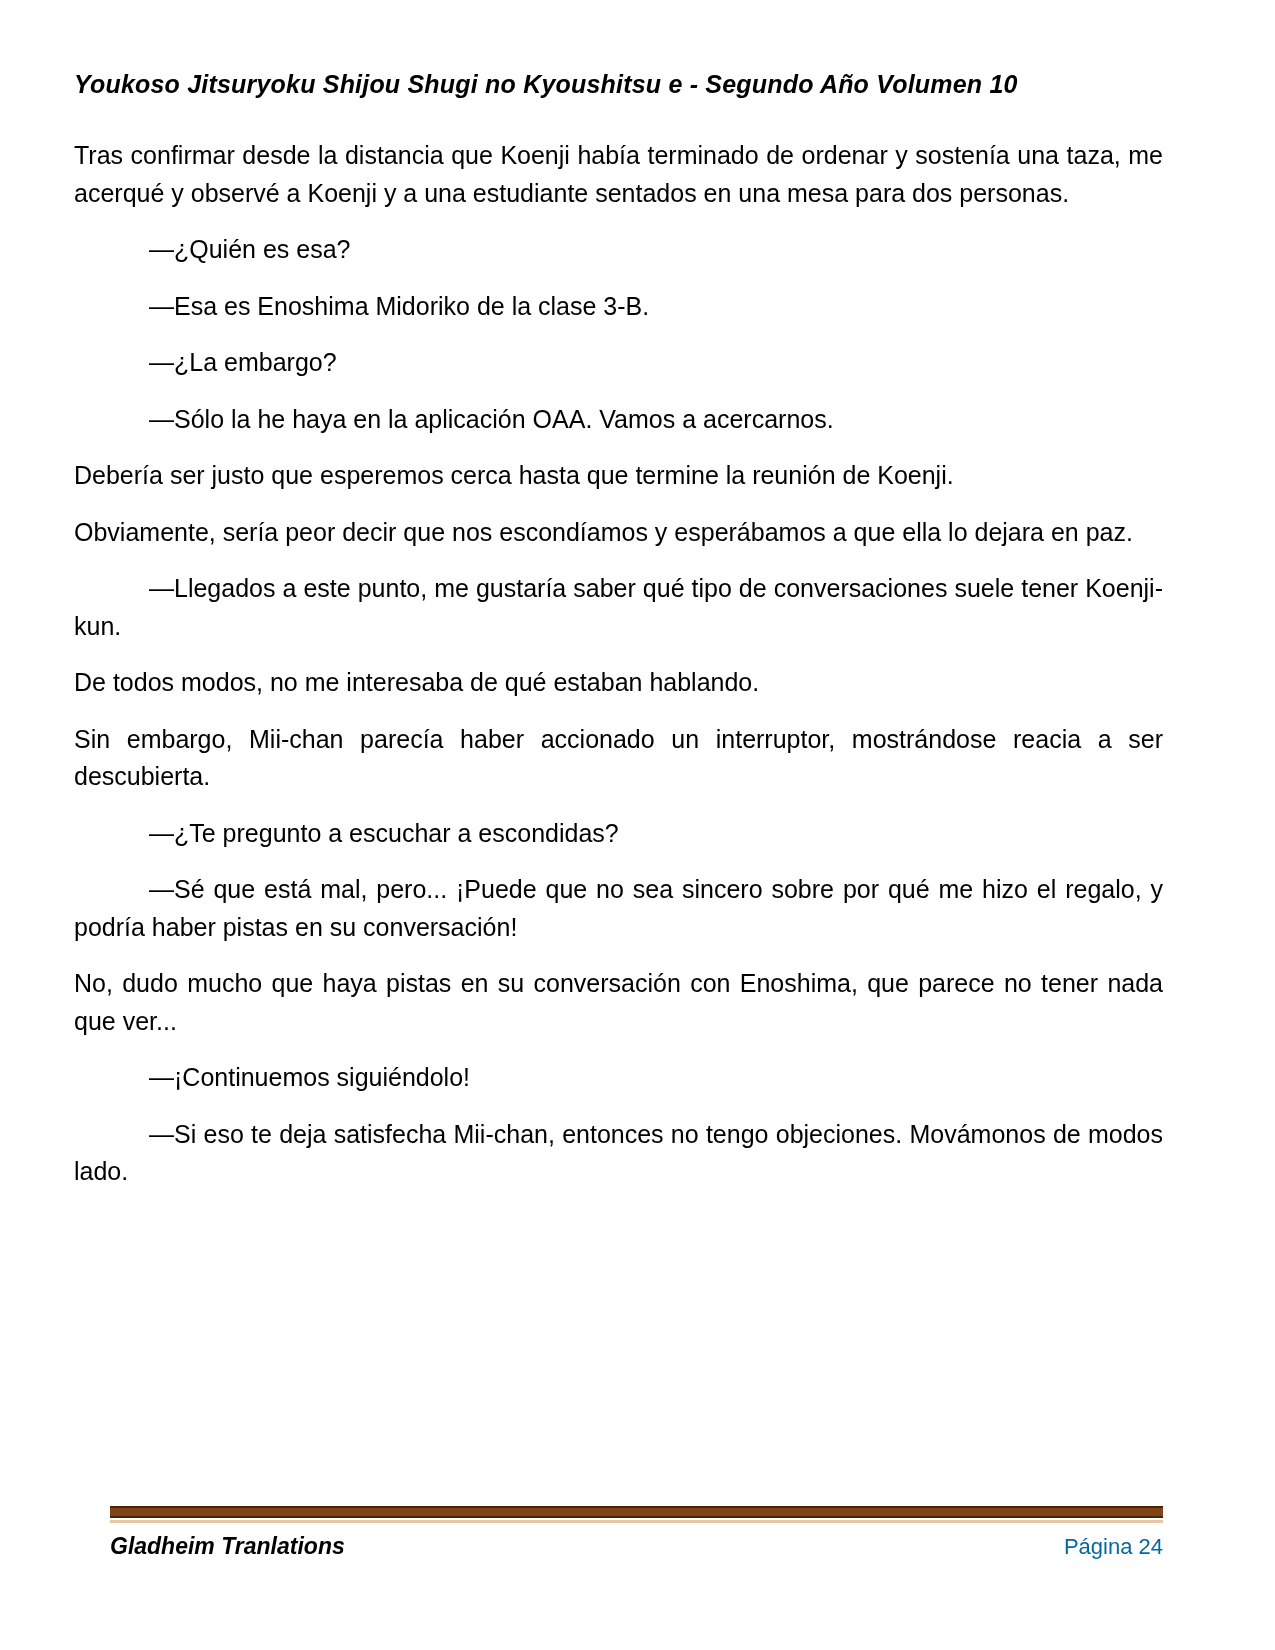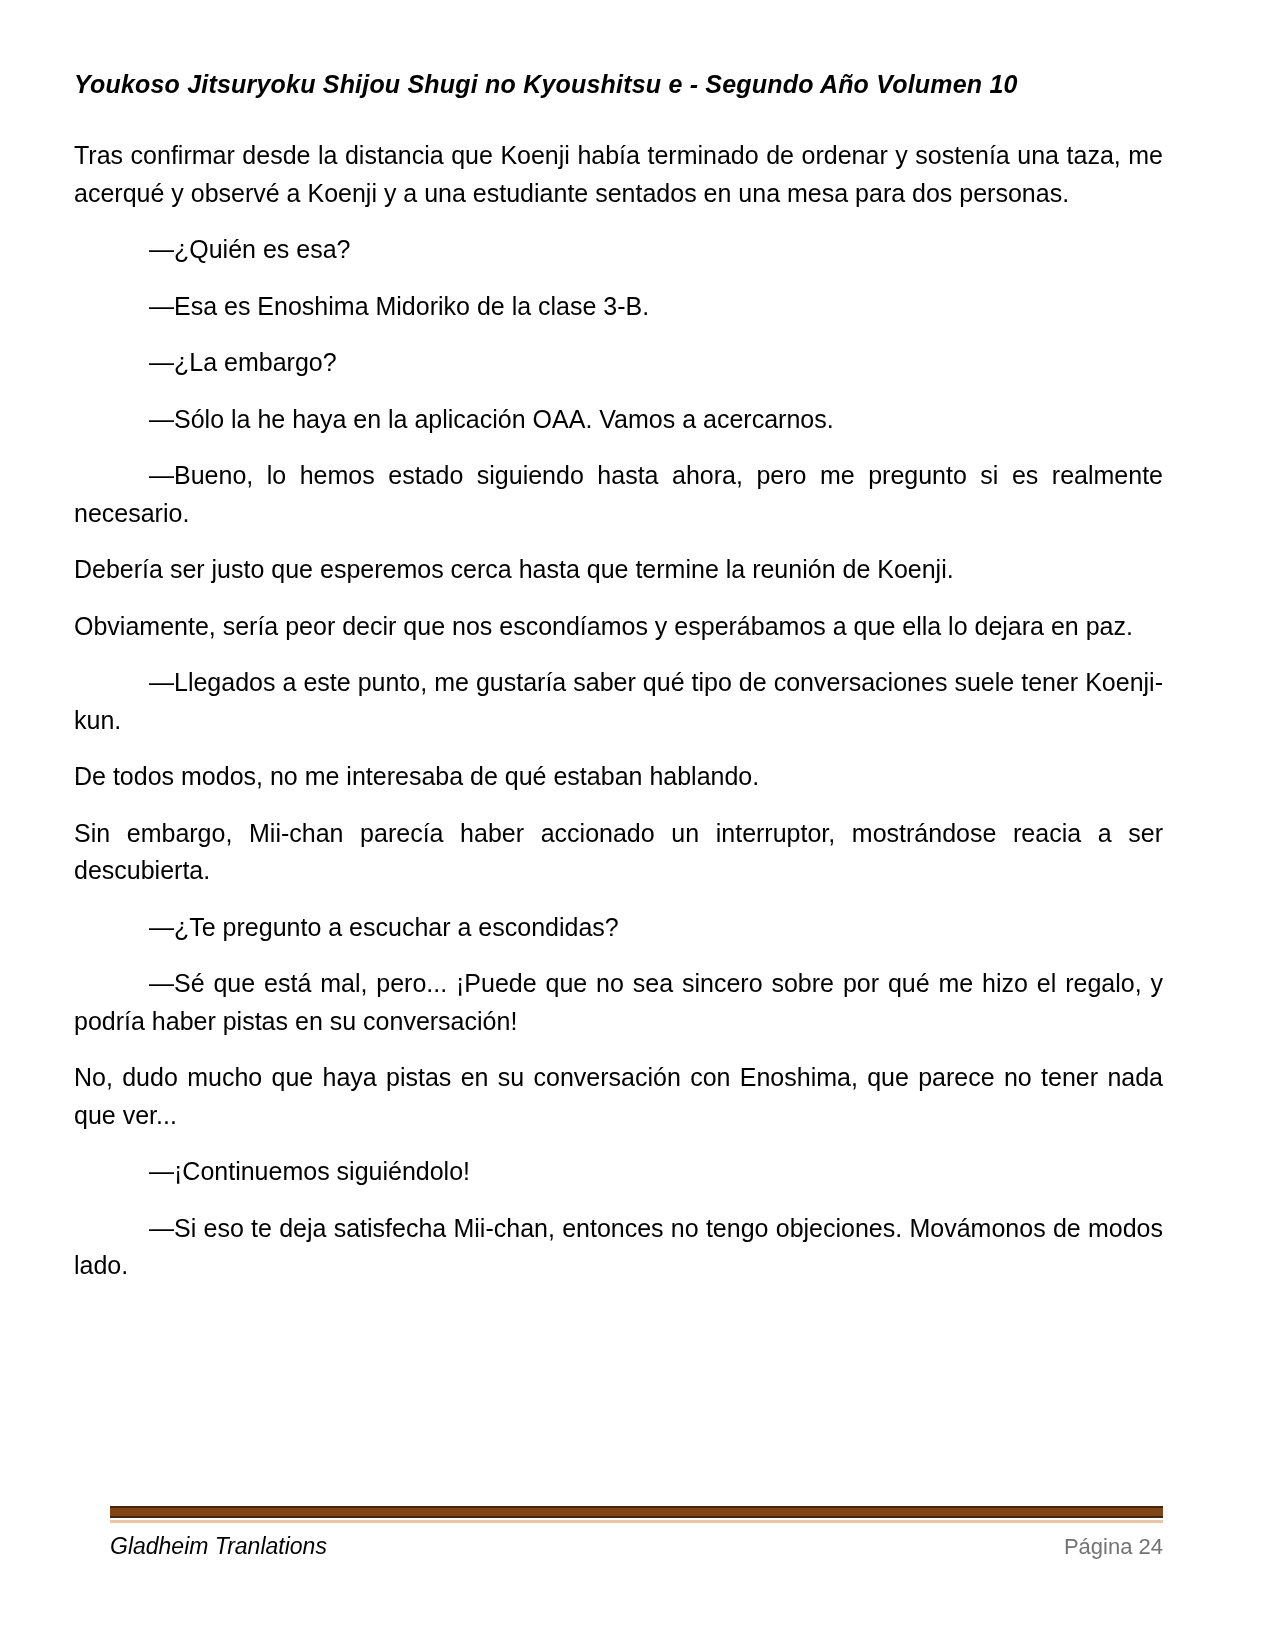--- a/index.html
+++ b/index.html
@@ -53,44 +53,43 @@
   .rule-gap   { height: 2px; background: #ffffff; }
   .rule-line4 { height: 3px; }
   .footer-row {
     display: flex;
     justify-content: space-between;
     align-items: baseline;
     margin-top: 10px;
   }
   .footer-brand {
     font-size: 23px;
-    font-weight: normal;
+    font-weight: bold;
     font-style: italic;
   }
   .footer-page {
     font-size: 22px;
-    color: #737373;
+    color: #0369a1;
   }
 </style>
 </head>
 <body>
 
 <div class="page">
 
   <div class="header">
     <span>Youkoso Jitsuryoku Shijou Shugi no Kyoushitsu e - Segundo Año Volumen 10</span>
   </div>
 
   <div class="content" id="content">
       <p class="para narration">Tras confirmar desde la distancia que Koenji había terminado de ordenar y sostenía una taza, me acerqué y observé a Koenji y a una estudiante sentados en una mesa para dos personas.</p>
       <p class="para dialogue">—¿Quién es esa?</p>
       <p class="para dialogue">—Esa es Enoshima Midoriko de la clase 3-B.</p>
       <p class="para dialogue">—¿La embargo?</p>
       <p class="para dialogue">—Sólo la he haya en la aplicación OAA. Vamos a acercarnos.</p>
-      <p class="para dialogue">—Bueno, lo hemos estado siguiendo hasta ahora, pero me pregunto si es realmente necesario.</p>
       <p class="para narration">Debería ser justo que esperemos cerca hasta que termine la reunión de Koenji.</p>
       <p class="para narration">Obviamente, sería peor decir que nos escondíamos y esperábamos a que ella lo dejara en paz.</p>
       <p class="para dialogue">—Llegados a este punto, me gustaría saber qué tipo de conversaciones suele tener Koenji-kun.</p>
       <p class="para narration">De todos modos, no me interesaba de qué estaban hablando.</p>
       <p class="para narration">Sin embargo, Mii-chan parecía haber accionado un interruptor, mostrándose reacia a ser descubierta.</p>
       <p class="para dialogue">—¿Te pregunto a escuchar a escondidas?</p>
       <p class="para dialogue">—Sé que está mal, pero... ¡Puede que no sea sincero sobre por qué me hizo el regalo, y podría haber pistas en su conversación!</p>
       <p class="para narration">No, dudo mucho que haya pistas en su conversación con Enoshima, que parece no tener nada que ver...</p>
       <p class="para dialogue">—¡Continuemos siguiéndolo!</p>
       <p class="para dialogue">—Si eso te deja satisfecha Mii-chan, entonces no tengo objeciones. Movámonos de modos lado.</p>

